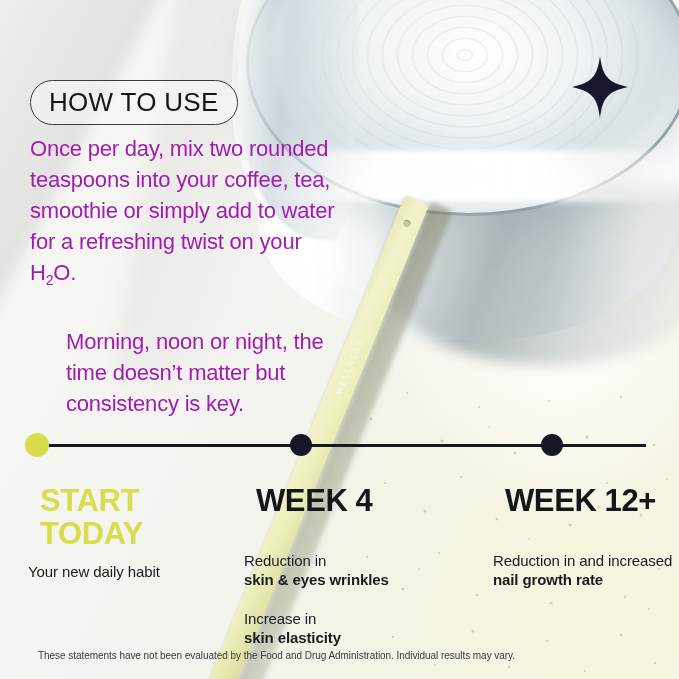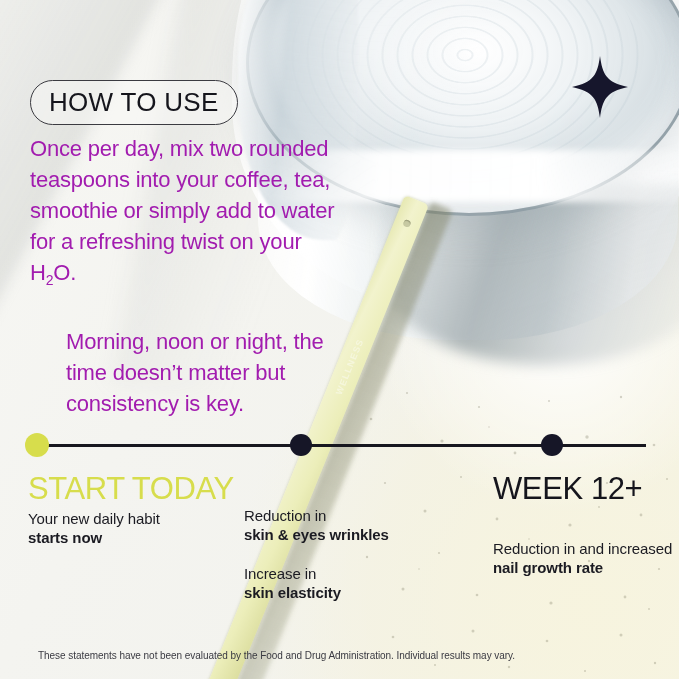--- a/index.html
+++ b/index.html
@@ -193,22 +193,22 @@
   .dot-start{left:25px;top:433px;width:24px;height:24px;background:#d7dd4c;}
   .dot-w4{left:290px;top:434px;width:22px;height:22px;background:#161627;}
   .dot-w12{left:541px;top:434px;width:22px;height:22px;background:#161627;}
 
   .col{position:absolute;}
   .col-start{left:28px;top:472px;width:215px;}
   .col-w4{left:244px;top:472px;width:225px;}
   .col-w12{left:493px;top:472px;width:186px;}
 
   .col h3{
-    margin:0;
-    font-size:31px;font-weight:400;letter-spacing:-.4px;line-height:33px;
+    margin:12px;
+    font-size:31px;font-weight:700;letter-spacing:-.4px;line-height:33px;
     color:#15151c;
   }
   .col-start h3{color:#d7dd4c;font-size:31px;line-height:33px;}
   .col .block{
     font-size:15px;line-height:19px;color:#1b1b22;font-weight:400;
     letter-spacing:-.1px;
   }
   .col .block b{font-weight:700;display:block;}
   .col .block b.inline{display:inline;}
   .col-start .block{margin-top:4px;}
@@ -312,25 +312,25 @@
 
     <div class="timeline-line"></div>
     <div class="dot dot-start"></div>
     <div class="dot dot-w4"></div>
     <div class="dot dot-w12"></div>
 
     <div class="col col-start">
       <h3>START TODAY</h3>
       <div class="block">
         <span>Your new daily habit</span>
-        <b>starts now</b>
       </div>
     </div>
 
     <div class="col col-w4">
+      <h3>WEEK 4</h3>
       <div class="block">
         <span>Reduction in</span>
         <b>skin &amp; eyes wrinkles</b>
       </div>
       <div class="block second">
         <span>Increase in</span>
         <b>skin elasticity</b>
       </div>
     </div>
 

